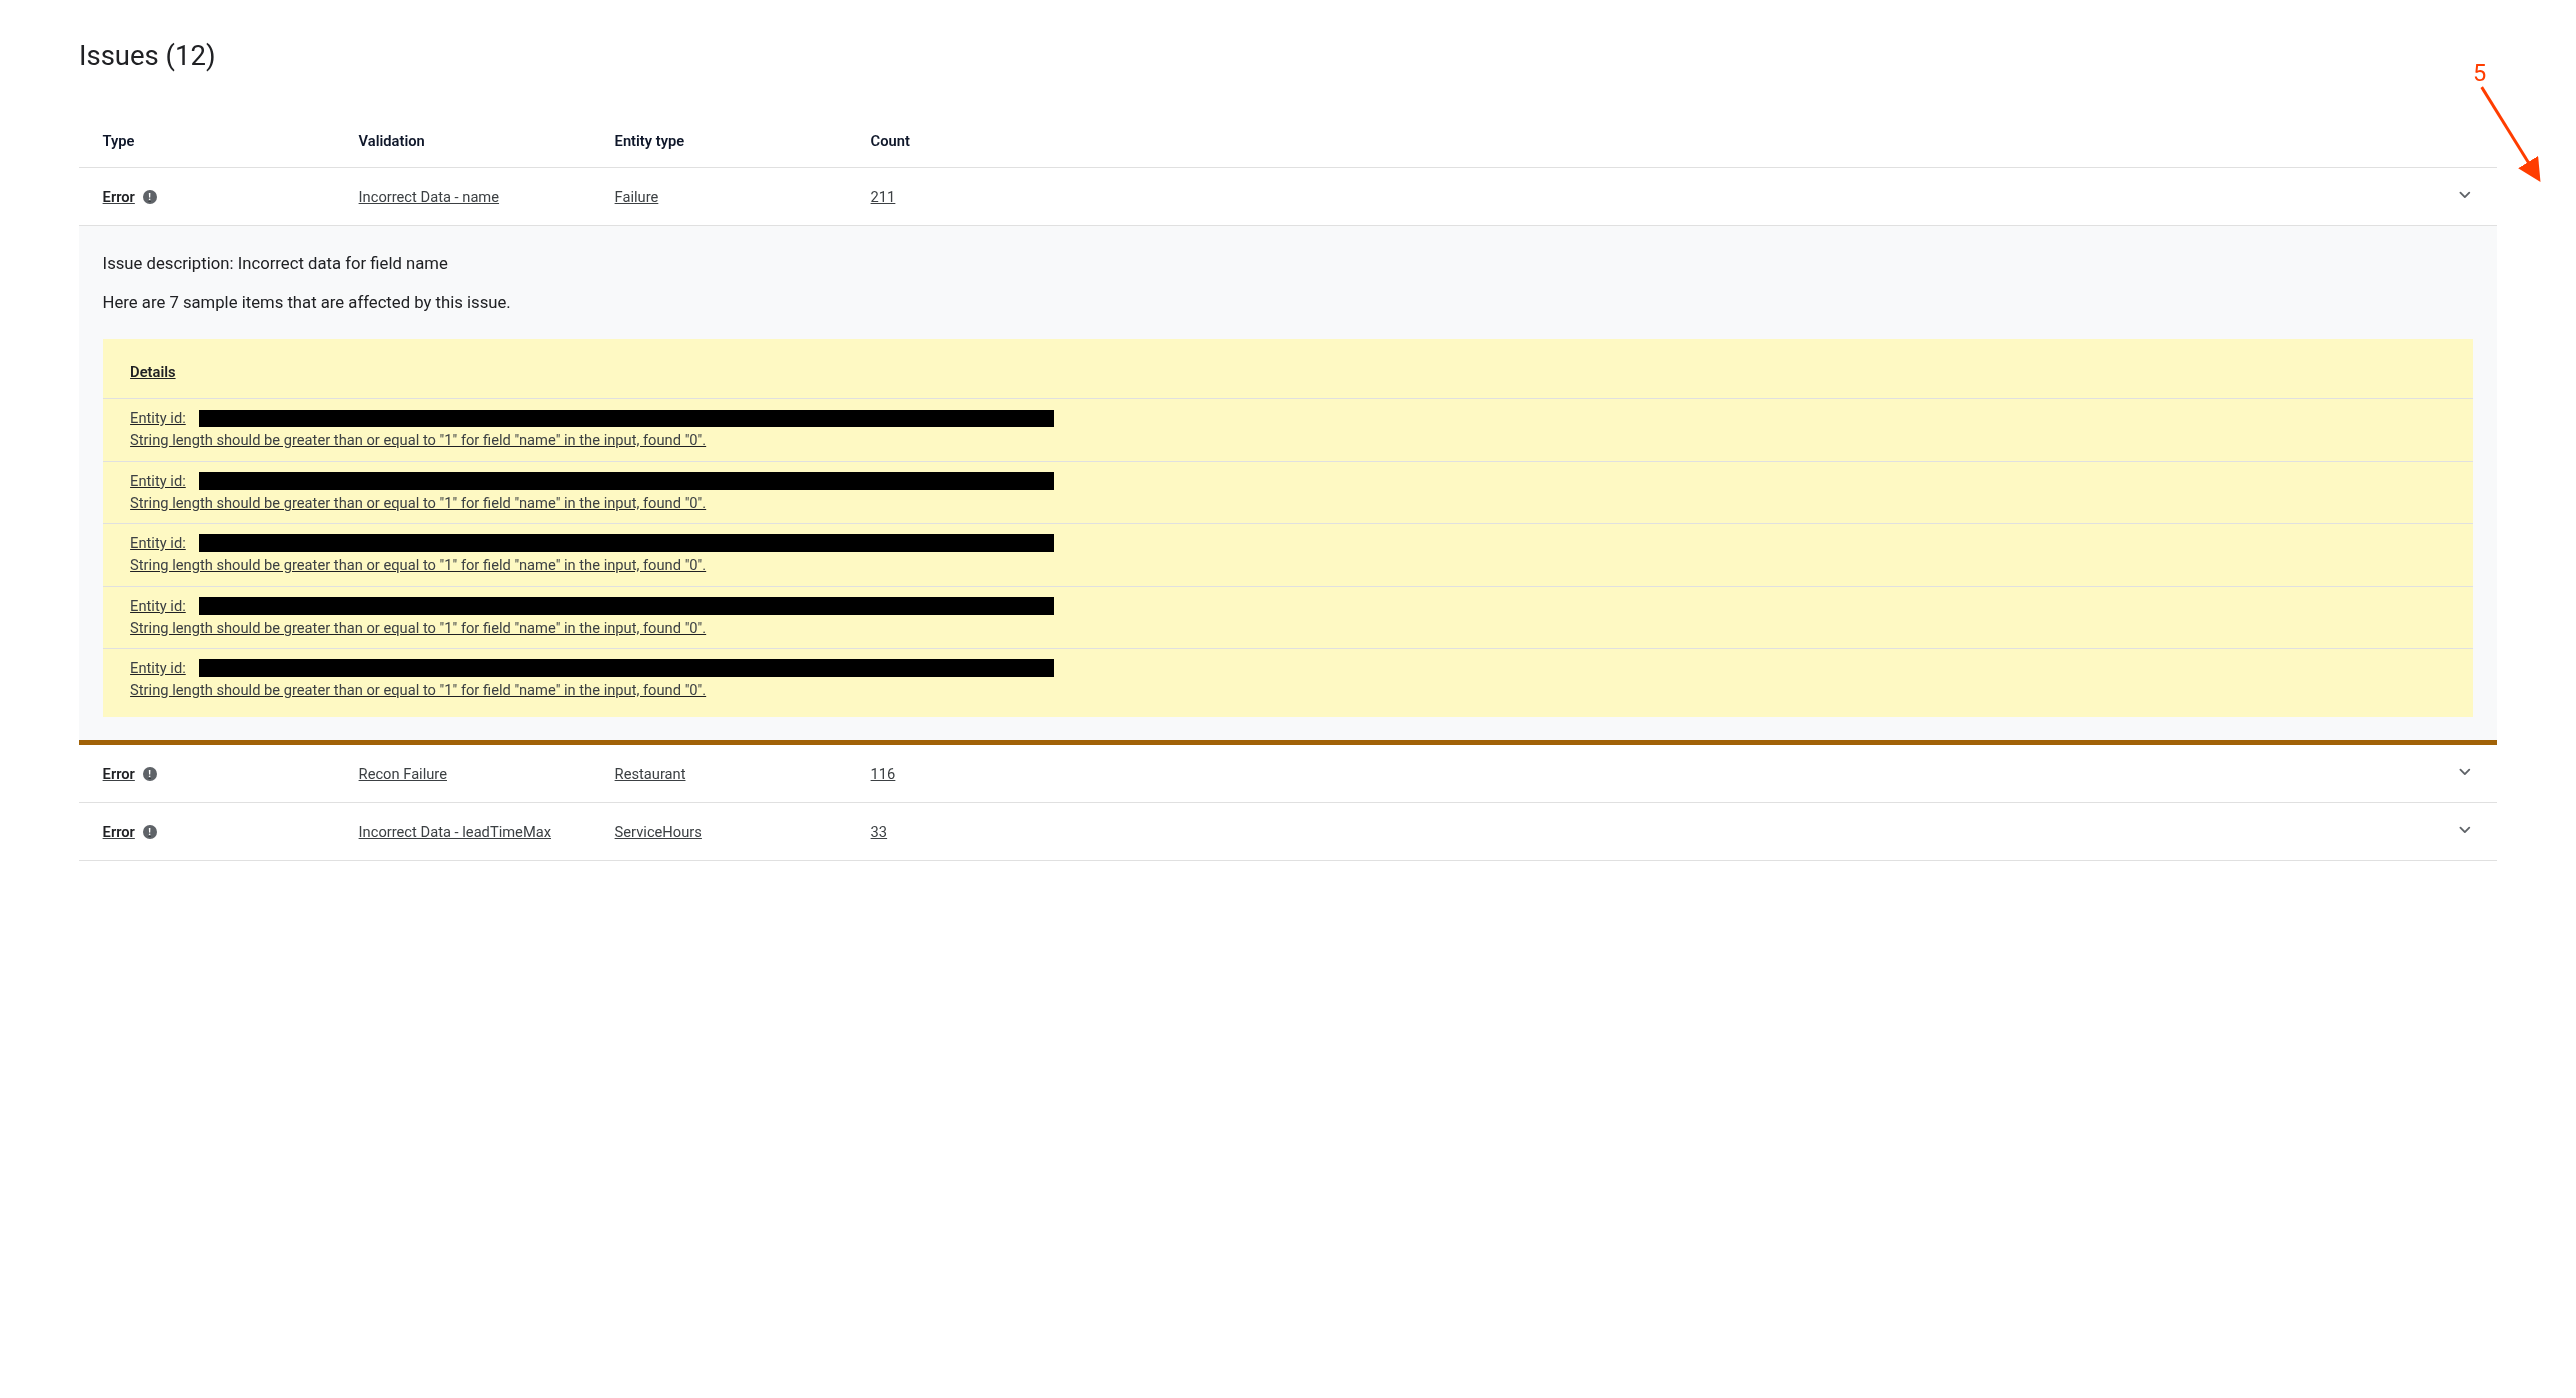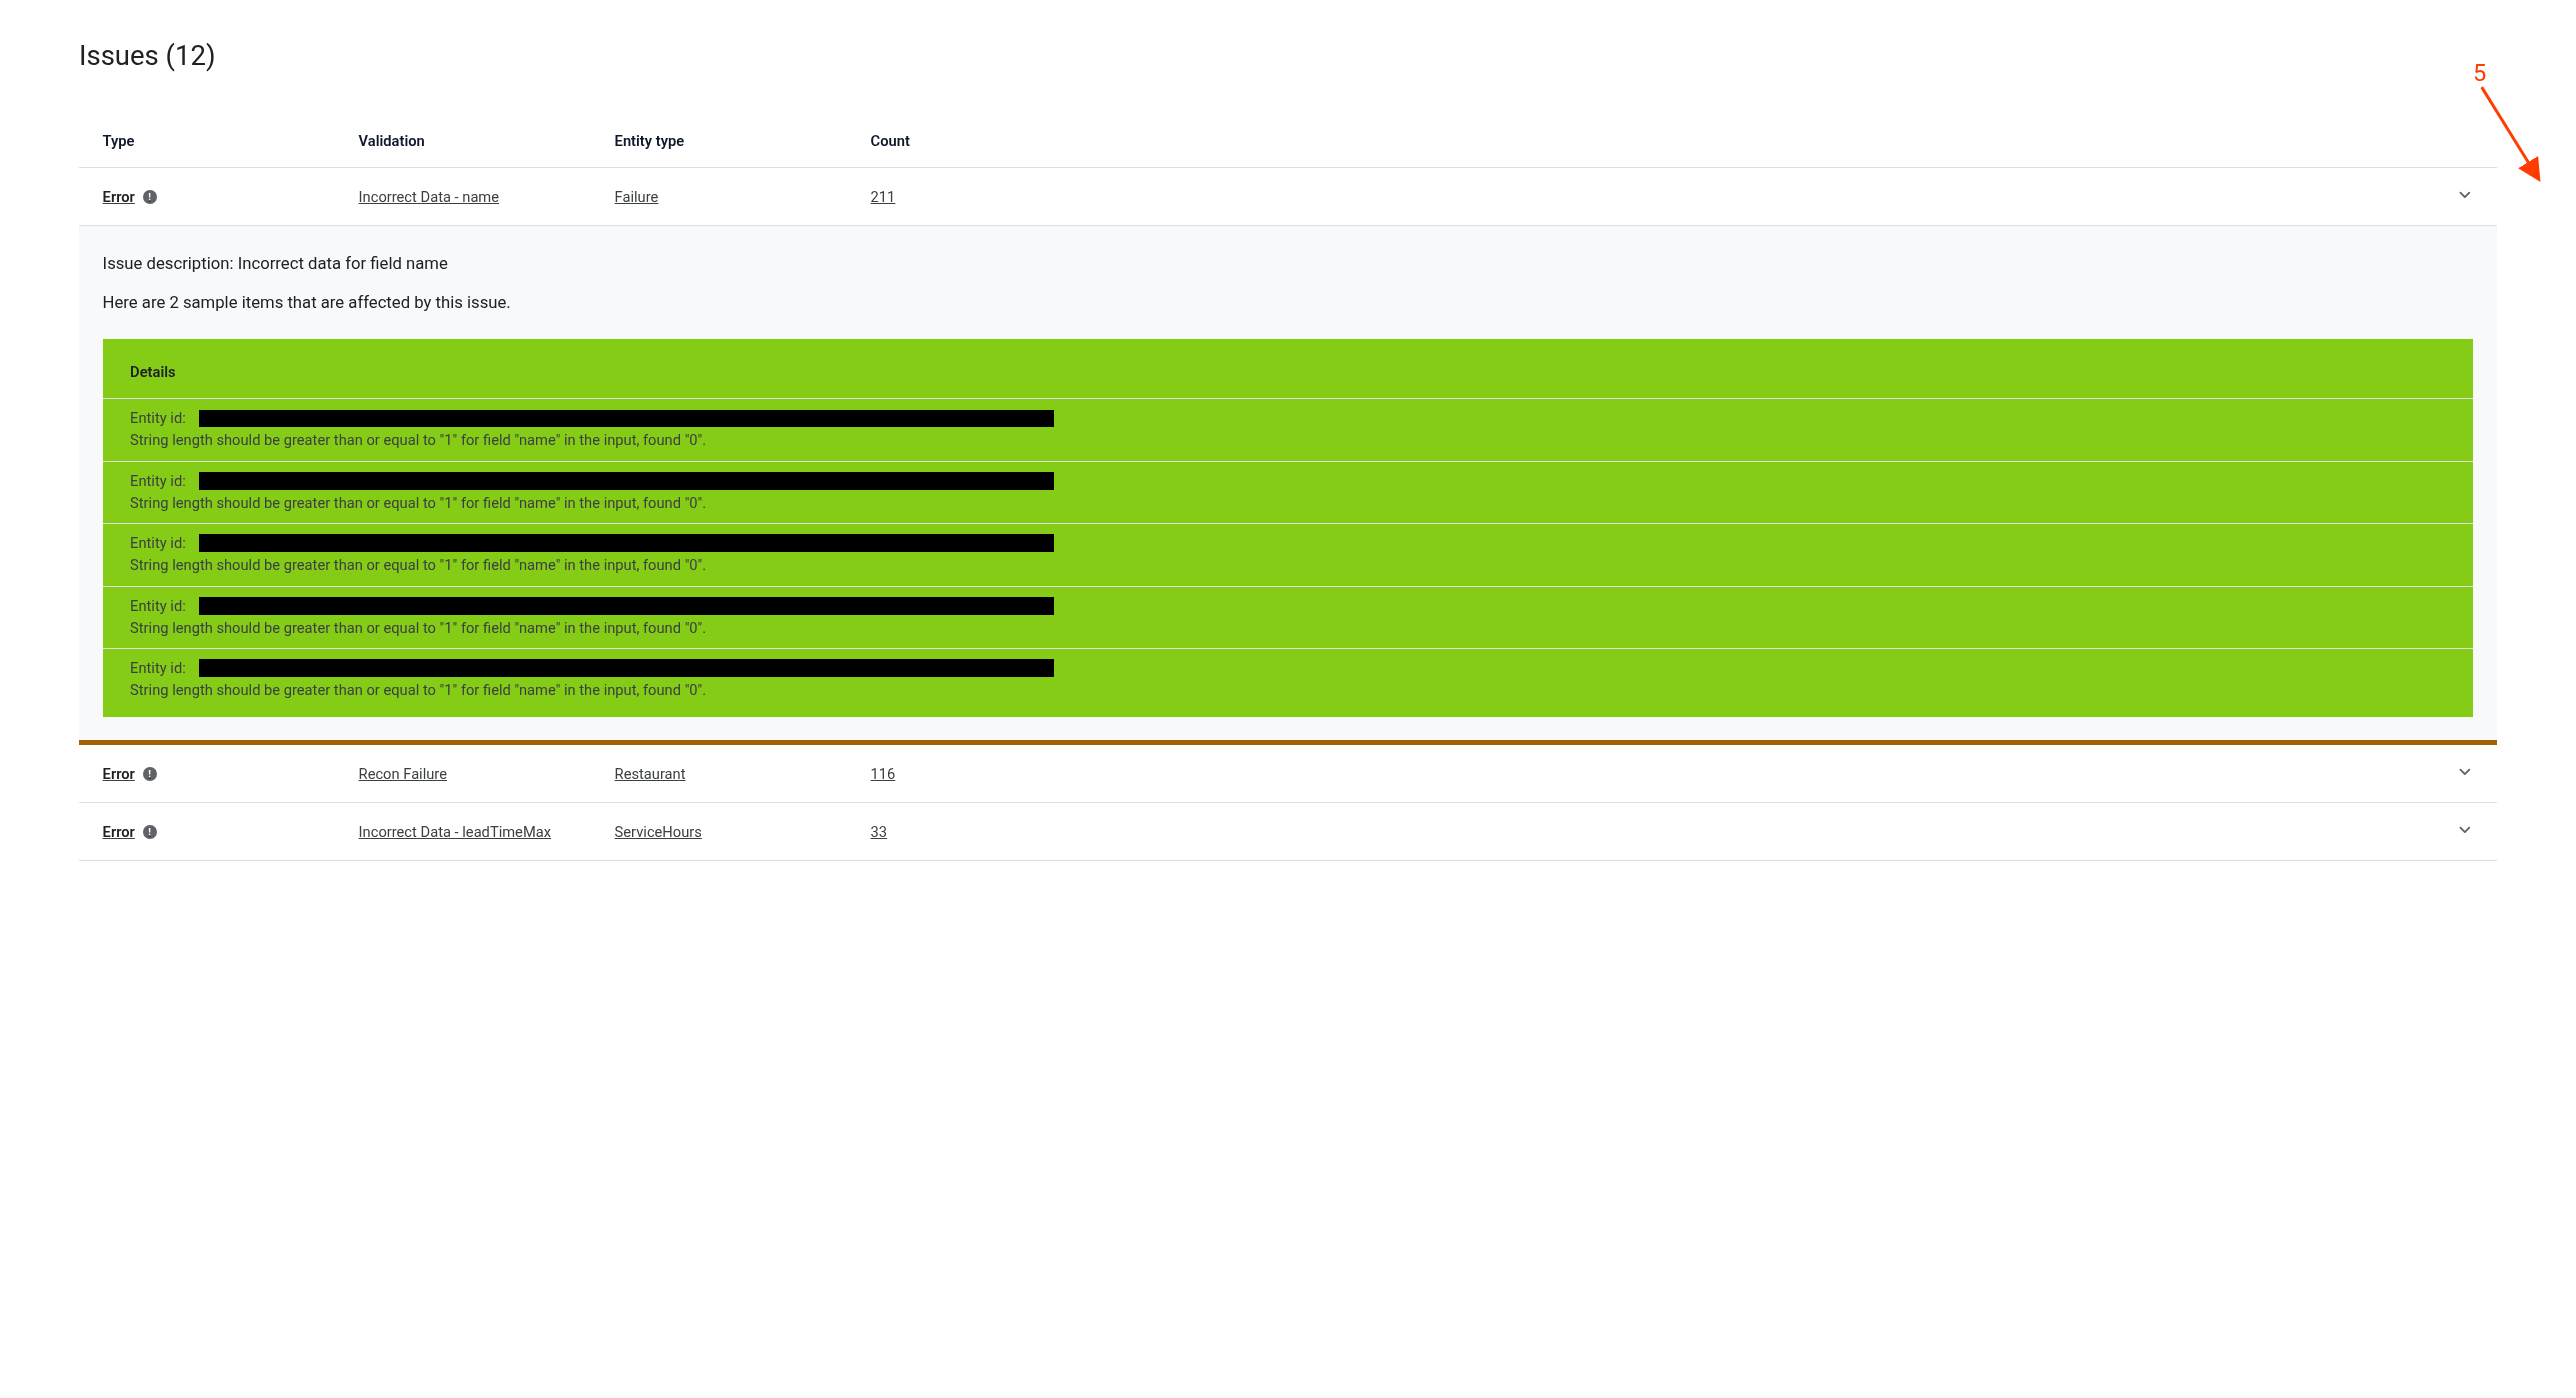--- a/index.html
+++ b/index.html
@@ -72,24 +72,25 @@
     font-size: 16.7px;
     color: #202124;
     margin-bottom: 19.7px;
   }
   .sample-line {
     font-size: 16.7px;
     color: #202124;
     margin-bottom: 27.5px;
   }
   .details-card {
-    background: #84cc16;
+    background: #fef9c3;
     border: none;
     padding: 23.6px 0 0 0;
     margin-top: 11.8px;
+    text-decoration: underline;
   }
   .details-title {
     font-weight: 600;
     font-size: 14.7px;
     padding: 0 27.5px 17.7px 27.5px;
     color: #202124;
   }
   .detail-row {
     border-top: 1px solid #e0e0e0;
     padding: 9.8px 27.5px 11.8px 27.5px;
@@ -162,21 +163,21 @@
         </svg>
     </span>
   </div>
 </div>
 
 <div class="expanded-panel">
   <p class="issue-desc">
     <span>Issue description:</span>
     <span>Incorrect data for field name</span>
   </p>
-  <p class="sample-line">Here are 2 sample items that are affected by this issue.</p>
+  <p class="sample-line">Here are 7 sample items that are affected by this issue.</p>
 
   <div class="details-card">
     <div class="details-title">Details</div>
 
     <div class="detail-row">
       <div class="entity-line">
         <span>Entity id:</span>
         <span class="redact"></span>
       </div>
       <div class="detail-msg">String length should be greater than or equal to "1" for field "name" in the input, found "0".</div>

